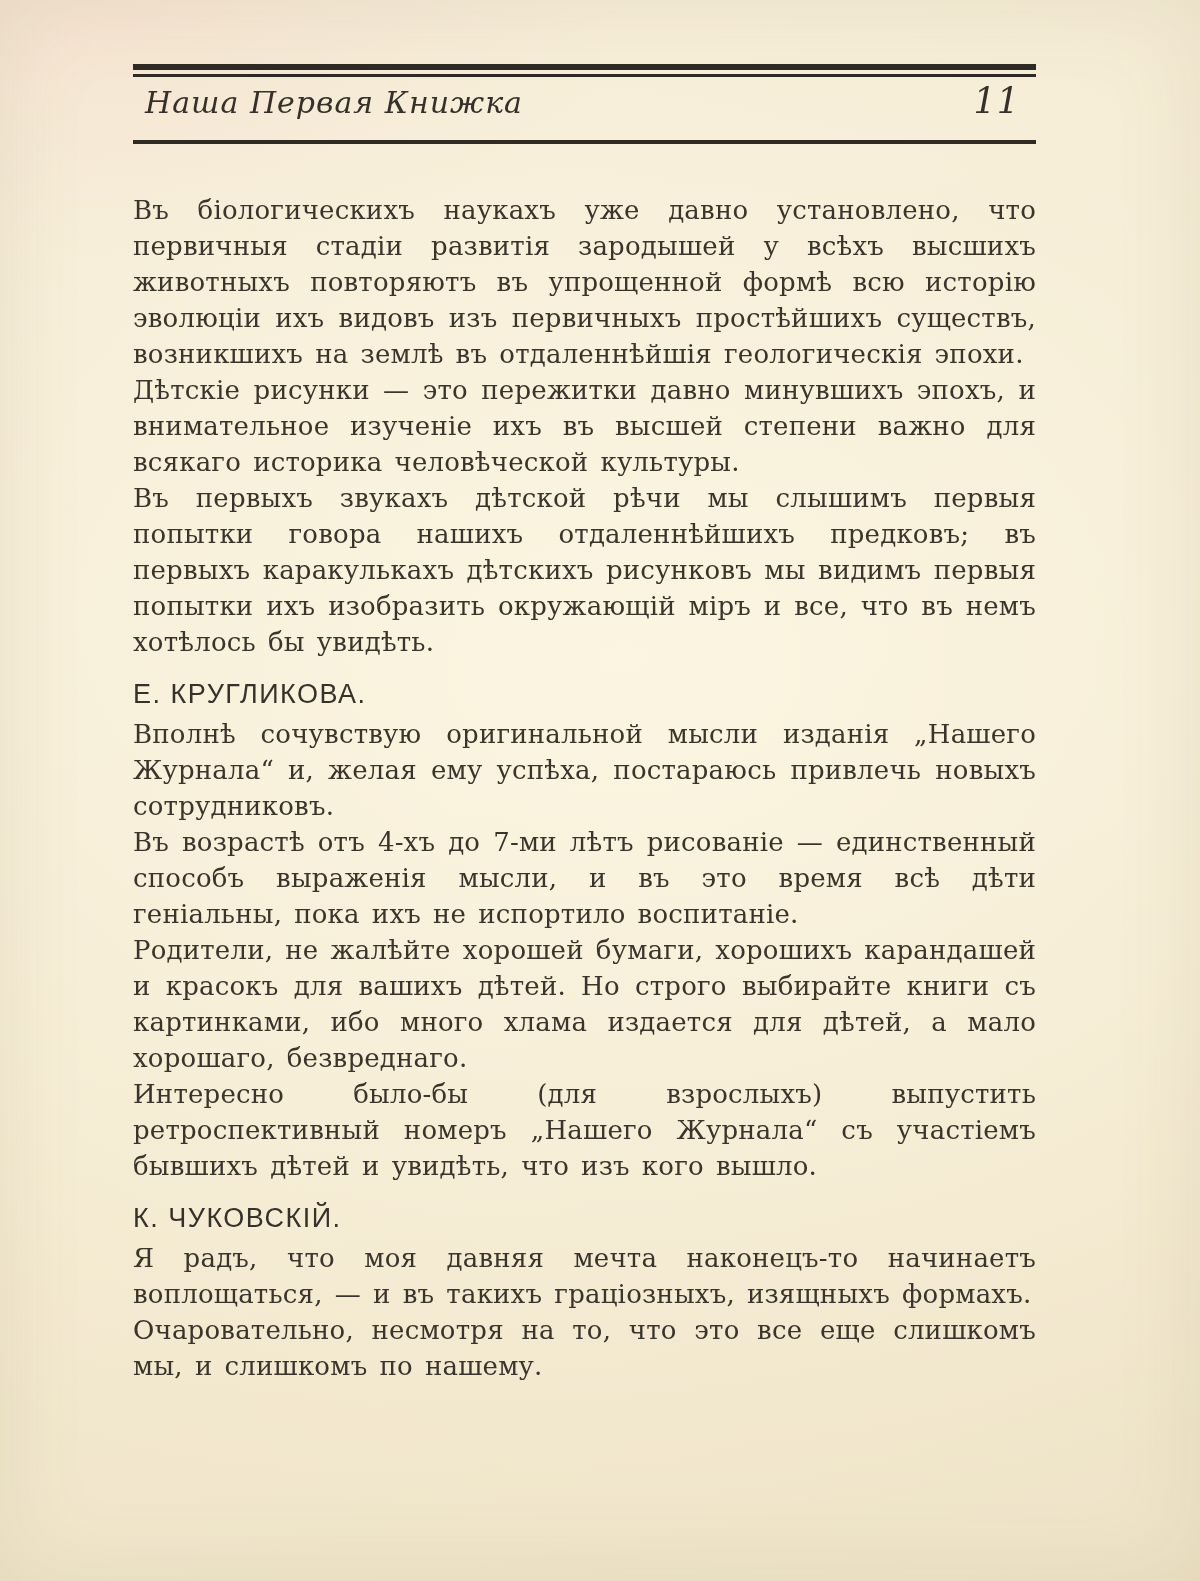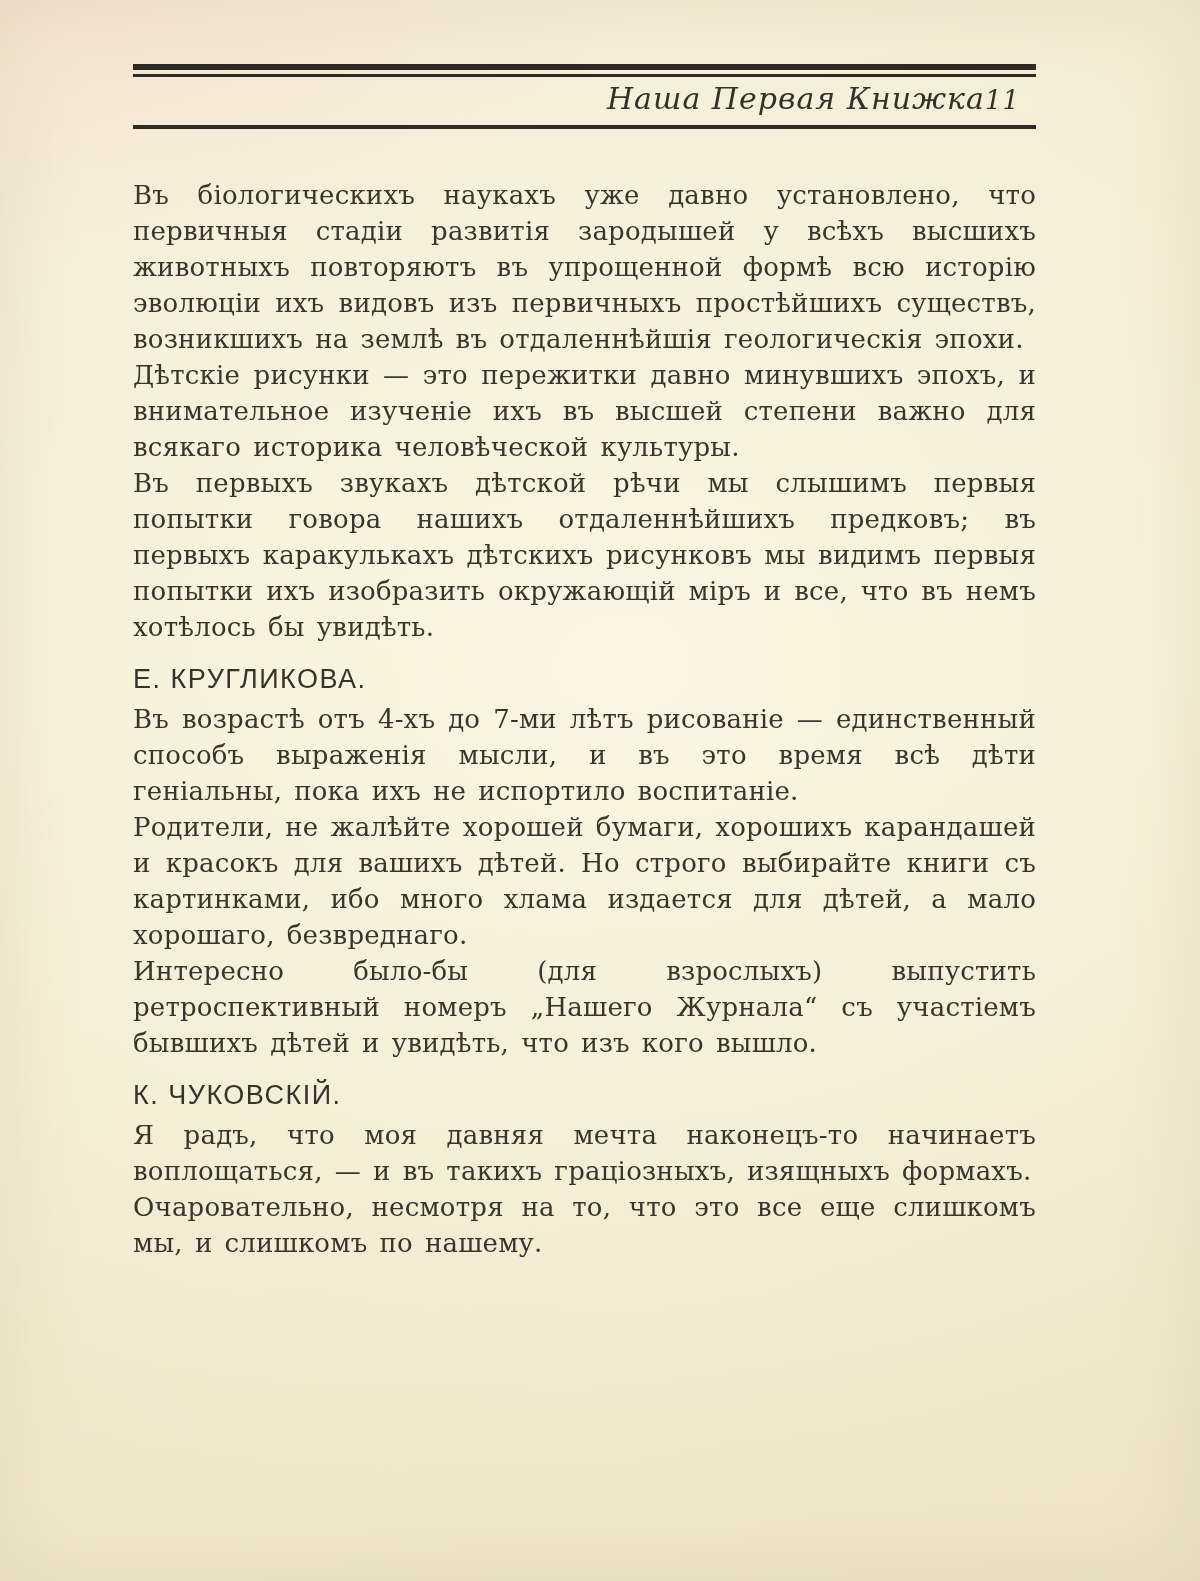--- a/index.html
+++ b/index.html
@@ -29,30 +29,30 @@
     left:133px; top:64px;
     width:903px;
   }
   
   .rule{background:var(--rule);}
   .rule-heavy{height:6px;}
   .rule-thin{height:3px;margin-top:4px;}
   .rule-mid{height:4px;}
   .header-row{
     display:flex;
-    justify-content:flex-end;
+    justify-content:space-between;
     align-items:baseline;
-    padding:4px 16px 9px 12px;
+    padding:4px 16px 19px 12px;
     font-style:italic;
     font-size:30px;
     letter-spacing:1px;
     color:#35312a;
   }
   .header-title{white-space:nowrap;}
-  .page-number{font-size:26px;}
+  .page-number{font-size:35px;}
   
   .page-body{margin-top:48px;}
   .body-par{
     margin:0;
     font-size:26px;
     line-height:36px;
     text-align:justify;
     text-align-last:left;
     word-spacing:0.14em;
     letter-spacing:0.2px;
@@ -84,20 +84,21 @@
       <div class="rule rule-mid"></div>
     </header>
 
     <main class="page-body">
 
       <p class="body-par">Въ біологическихъ наукахъ уже давно установлено, что первичныя стадіи развитія зародышей у всѣхъ высшихъ животныхъ повторяютъ въ упрощенной формѣ всю исторію эволюціи ихъ видовъ изъ первичныхъ простѣйшихъ существъ, возникшихъ на землѣ въ отдаленнѣйшія геологическія эпохи.</p>
       <p class="body-par">Дѣтскіе рисунки — это пережитки давно минувшихъ эпохъ, и внимательное изученіе ихъ въ высшей степени важно для всякаго историка человѣческой культуры.</p>
       <p class="body-par">Въ первыхъ звукахъ дѣтской рѣчи мы слышимъ первыя попытки говора нашихъ отдаленнѣйшихъ предковъ; въ первыхъ каракулькахъ дѣтскихъ рисунковъ мы видимъ первыя попытки ихъ изобразить окружающій міръ и все, что въ немъ хотѣлось бы увидѣть.</p>
 
       <h2 class="author-heading">Е. КРУГЛИКОВА.</h2>
+      <p class="body-par">Вполнѣ сочувствую оригинальной мысли изданія „Нашего Журнала“ и, желая ему успѣха, постараюсь привлечь новыхъ сотрудниковъ.</p>
       <p class="body-par">Въ возрастѣ отъ 4-хъ до 7-ми лѣтъ рисованіе — единственный способъ выраженія мысли, и въ это время всѣ дѣти геніальны, пока ихъ не испортило воспитаніе.</p>
       <p class="body-par">Родители, не жалѣйте хорошей бумаги, хорошихъ карандашей и красокъ для вашихъ дѣтей. Но строго выбирайте книги съ картинками, ибо много хлама издается для дѣтей, а мало хорошаго, безвреднаго.</p>
       <p class="body-par">Интересно было-бы (для взрослыхъ) выпустить ретроспективный номеръ „Нашего Журнала“ съ участіемъ бывшихъ дѣтей и увидѣть, что изъ кого вышло.</p>
 
       <h2 class="author-heading">К. ЧУКОВСКІЙ.</h2>
       <p class="body-par">Я радъ, что моя давняя мечта наконецъ-то начинаетъ воплощаться, — и въ такихъ граціозныхъ, изящныхъ формахъ.</p>
 
       <p class="body-par">Очаровательно, несмотря на то, что это все еще слишкомъ мы, и слишкомъ по нашему.</p>
 
     </main>

